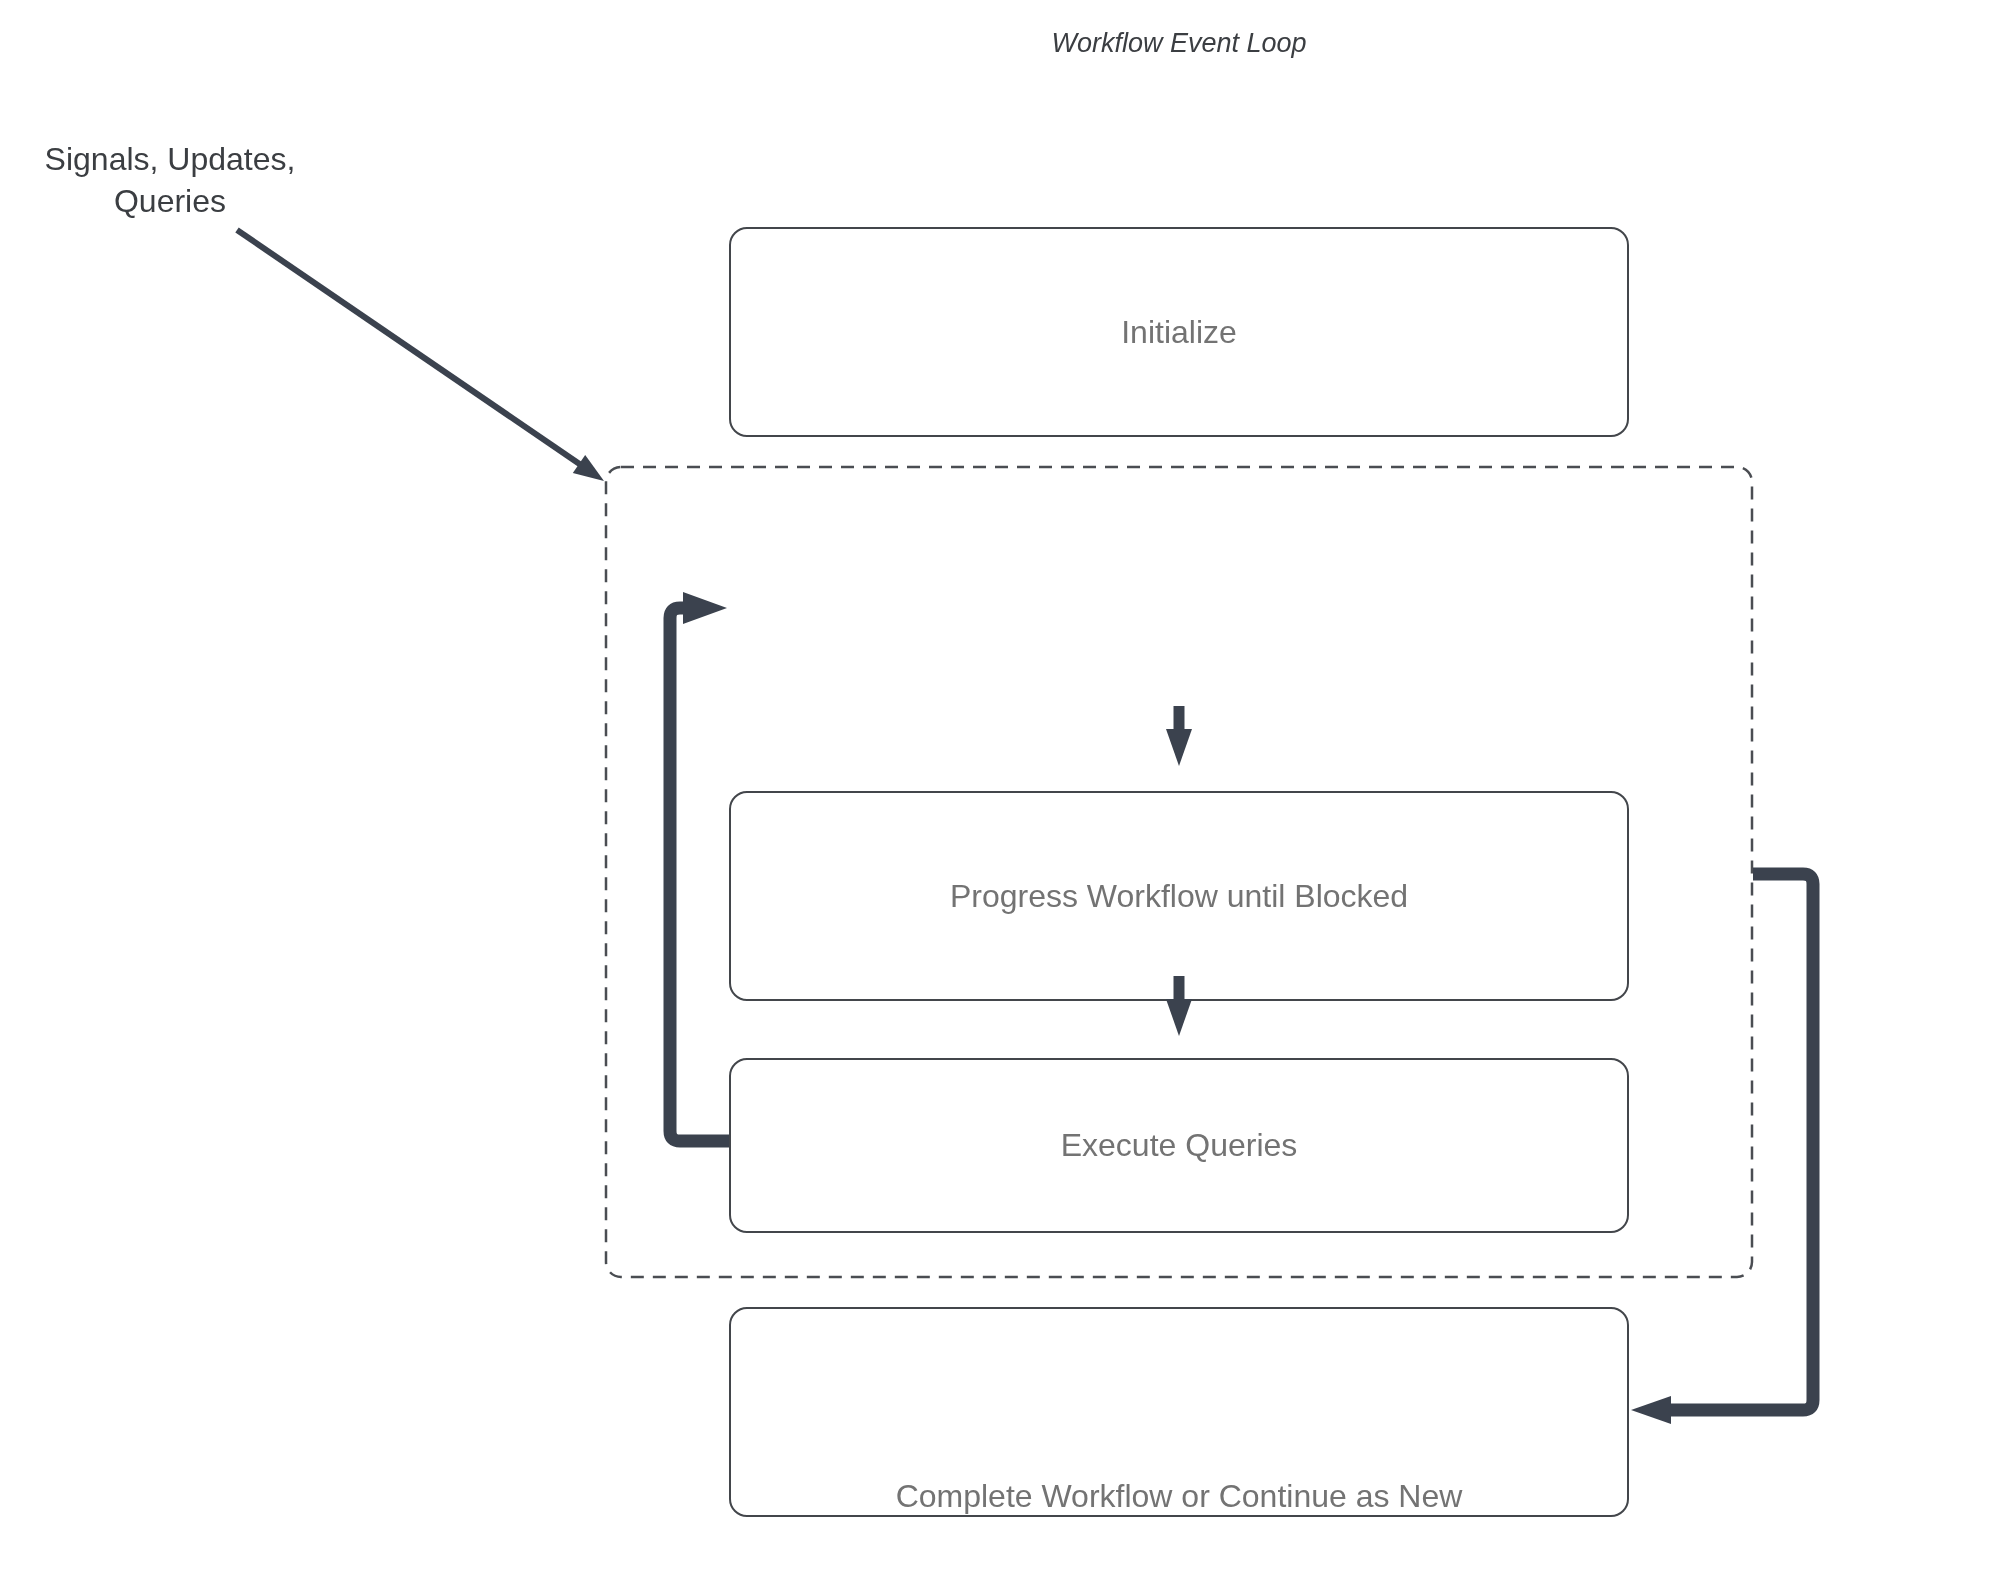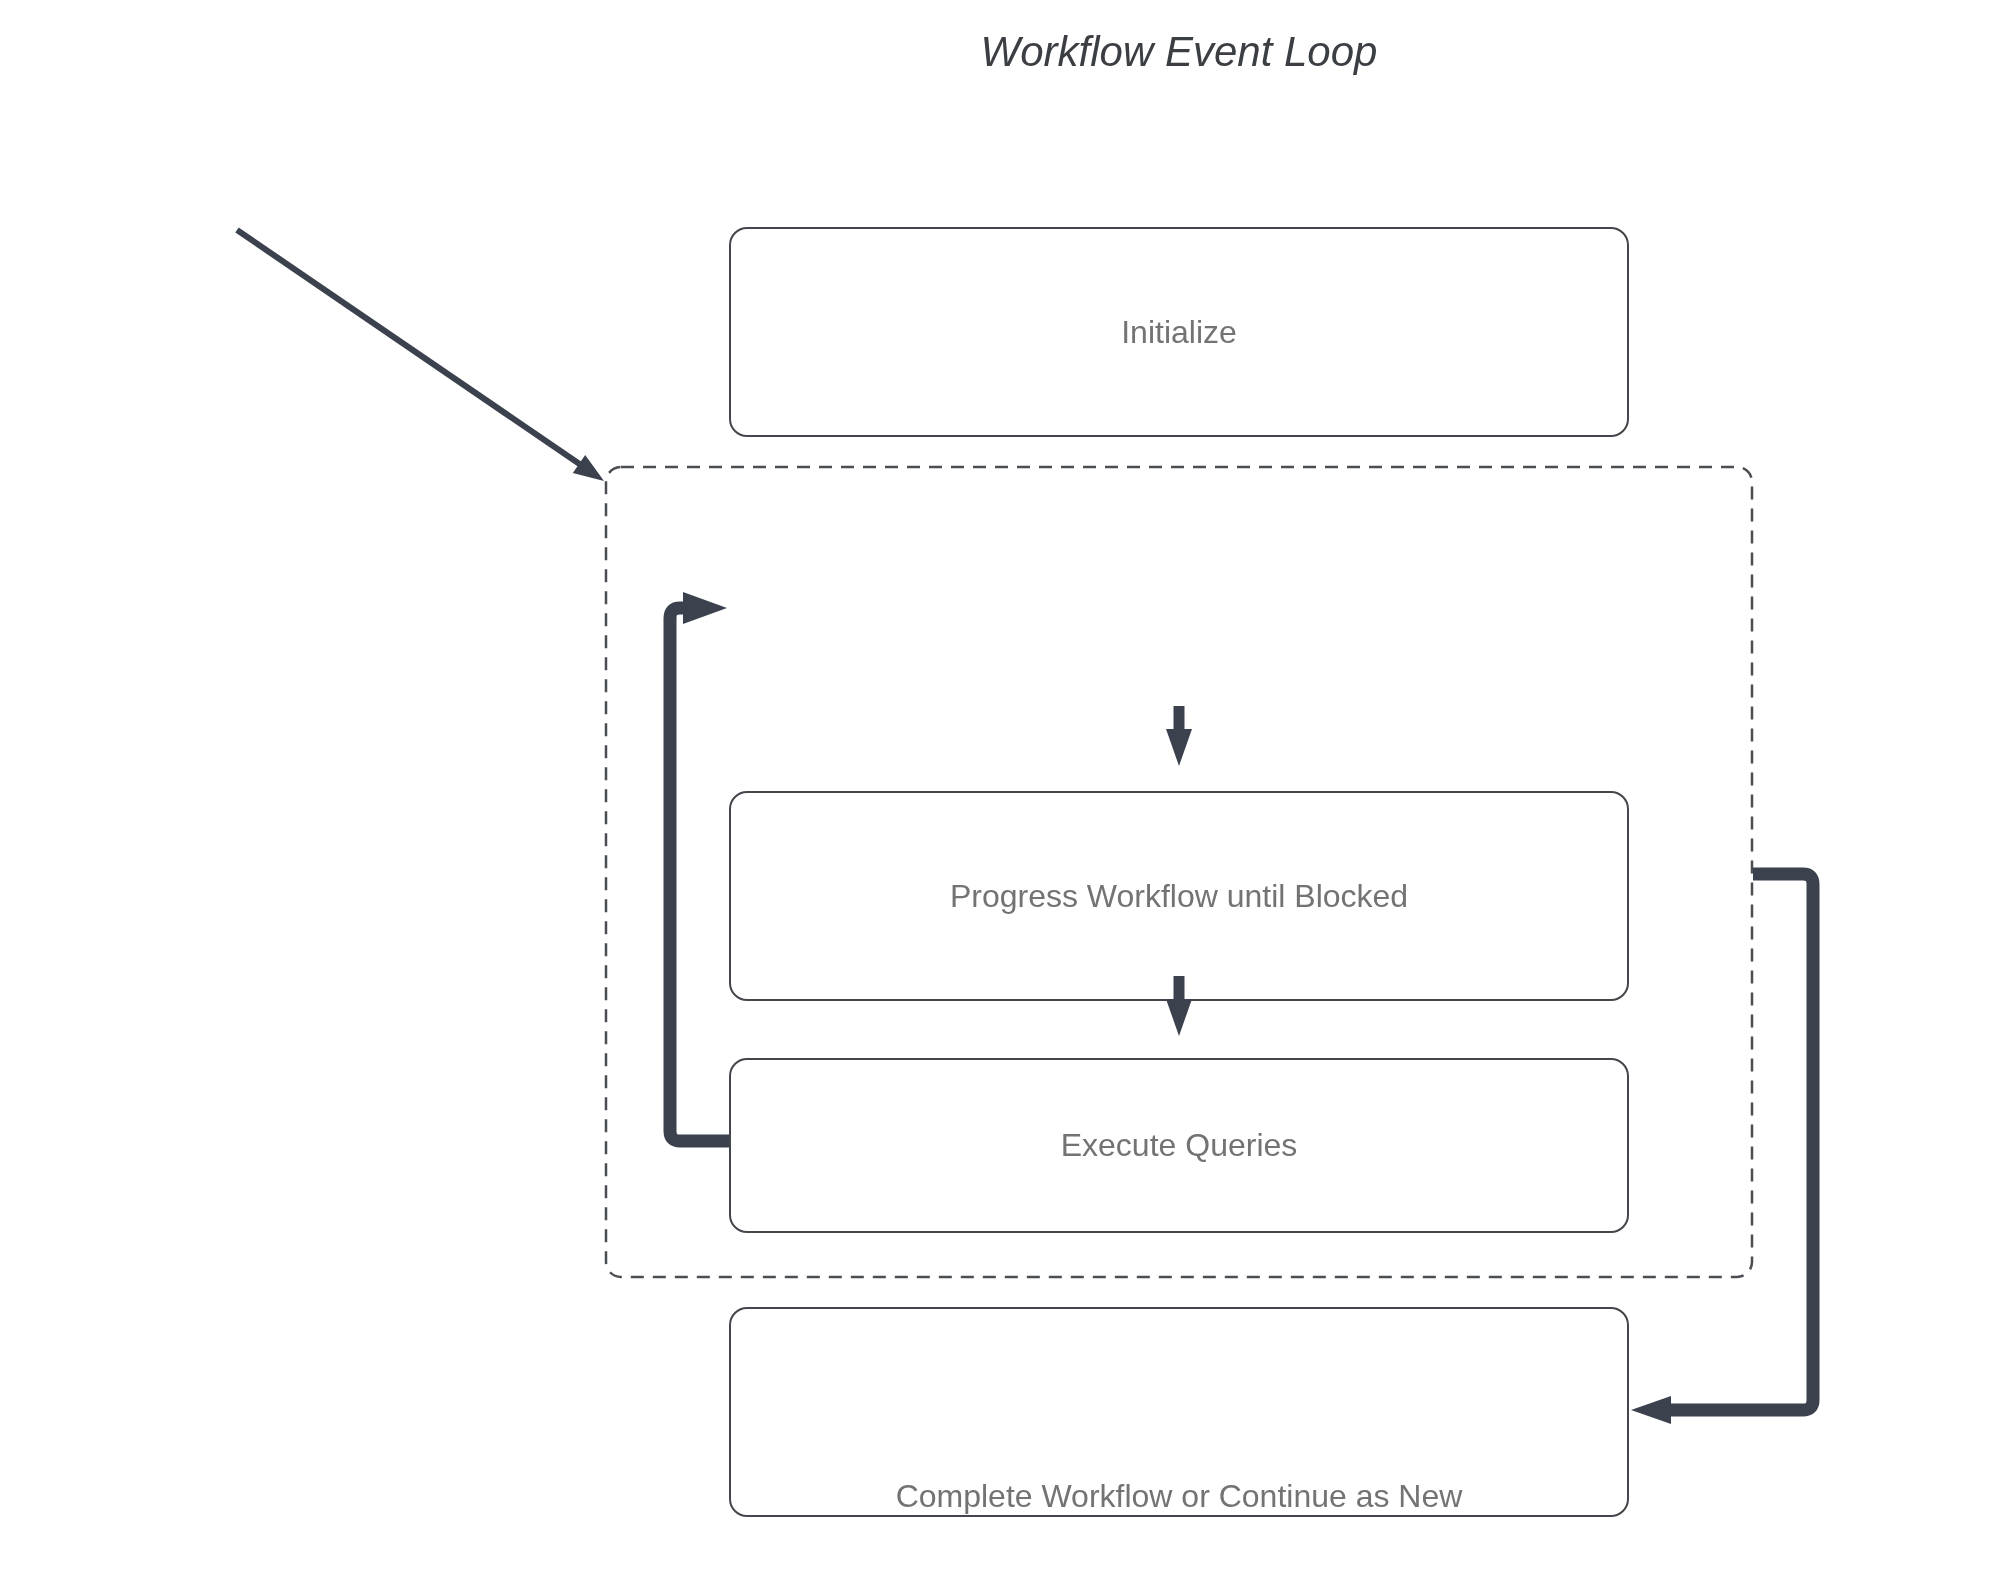--- a/index.html
+++ b/index.html
@@ -2,21 +2,21 @@
 <html><head>
 <meta charset="utf-8">
 <style>
   html,body{margin:0;padding:0;background:#ffffff;}
   .canvas{
     position:relative;width:2006px;height:1576px;background:#ffffff;
     font-family:"Liberation Sans",sans-serif;overflow:hidden;
   }
   .title{
     position:absolute;left:729px;width:900px;top:28px;
-    text-align:center;font-size:42px;font-style:italic;color:#3b3e42;
+    text-align:center;font-size:27px;font-style:italic;color:#3b3e42;
   }
   .corner-label{
     position:absolute;left:20px;width:300px;top:138px;
     text-align:center;font-size:32px;line-height:42px;color:#3b3e42;
   }
   .node{
     position:absolute;left:729px;width:900px;height:210px;
     border:2px solid #43464b;border-radius:18px;background:#ffffff;
     display:flex;align-items:center;justify-content:center;
     font-size:32px;color:#737373;text-align:center;z-index:1;
@@ -32,20 +32,24 @@
     z-index:2;pointer-events:none;
   }
 </style>
 </head>
 <body>
 
 <div class="canvas">
 
   <div class="title">Workflow Event Loop</div>
 
+  <div class="corner-label">
+    <div>Signals, Updates,</div>
+    <div>Queries</div>
+  </div>
 
   <div class="node" id="n-init">
     <span>Initialize</span>
   </div>
 
 
   <div class="node" id="n-wf">
     <span>Progress Workflow until Blocked</span>
   </div>
 

